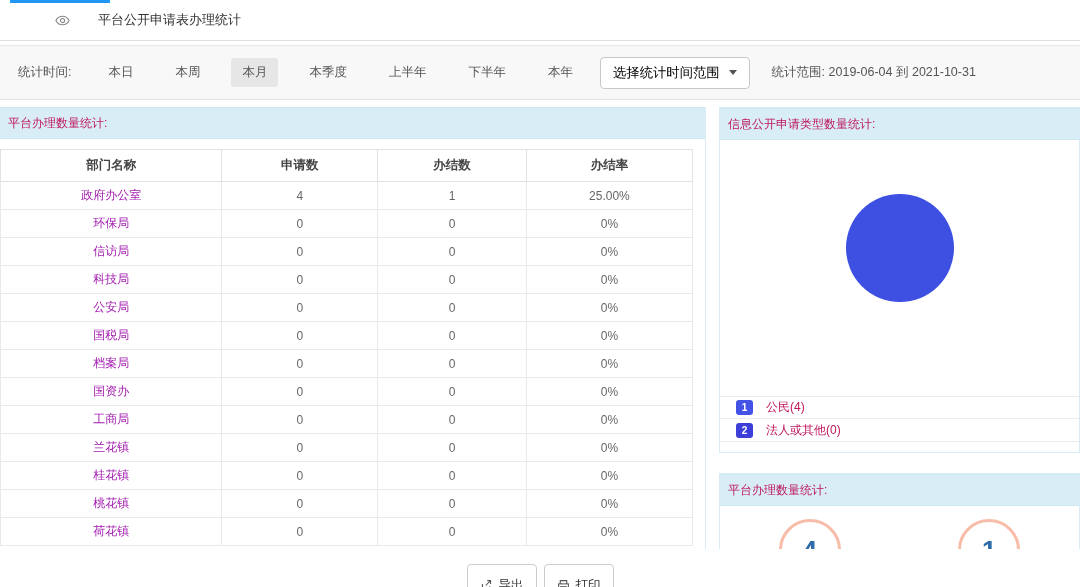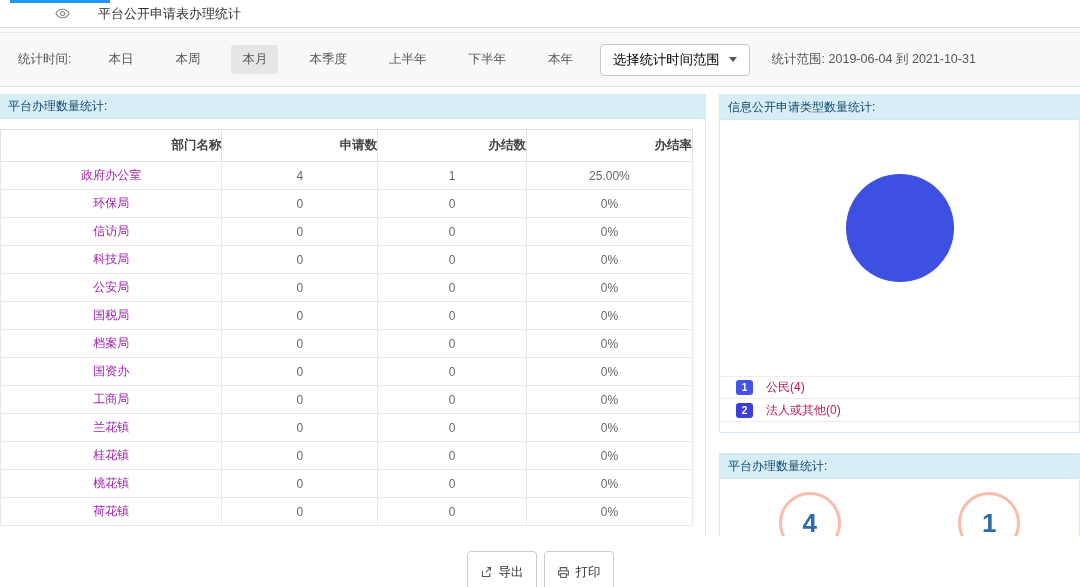--- a/index.html
+++ b/index.html
@@ -1,20 +1,20 @@
 <!DOCTYPE html>
 <html><head>
 <meta charset="utf-8">
 <style>
   * { margin:0; padding:0; box-sizing:border-box; }
   html,body { width:1080px; height:587px; overflow:hidden; background:#fff;
     font-family:"Liberation Sans","DejaVu Sans",sans-serif; font-size:12px; color:#555; }
 
   
-  .tabbar { position:relative; height:28px; border-bottom:1px solid #e0e0e0; background:#fff; }
+  .tabbar { position:relative; height:41px; border-bottom:1px solid #e0e0e0; background:#fff; }
   .tab-indicator { position:absolute; left:10px; top:0; width:100px; height:3px; background:#2196f3; }
   .tab { display:flex; align-items:center; gap:28px; height:100%; padding-left:55px; }
   .tab-title { color:#333; font-size:13px; }
   .eye { width:15px; height:15px; display:inline-flex; }
 
   
   .toolband { margin-top:4px; height:55px; background:#f8f8f8;
     border-top:1px solid #e8e8e8; border-bottom:1px solid #e2e2e2;
     display:flex; align-items:center; padding-left:18px; font-size:12.5px; color:#555; }
   .toolband .lbl { margin-right:26px; }
@@ -22,30 +22,30 @@
   .qopt { padding:6px 11px; cursor:pointer; border-radius:3px; white-space:nowrap; }
   .qopt.active { background:#e6e6e6; }
   .range-btn { margin-left:16px; display:inline-flex; align-items:center; gap:9px;
     background:#fff; border:1px solid #c8c8c8; border-radius:4px; padding:6px 12px; cursor:pointer; }
   .caret { width:0; height:0; border-left:4px solid transparent; border-right:4px solid transparent;
     border-top:5px solid #555; }
   .range-txt { margin-left:22px; color:#555; }
 
   
   .content { display:flex; margin-top:7px; height:442px; overflow:hidden; }
-  .panel-header { height:25px; background:#d9edf7; border-top:1px solid #cde9f4;
-    border-bottom:1px solid #cde9f4; color:#0c4a6e; display:flex; align-items:center;
+  .panel-header { height:32px; background:#d9edf7; border-top:1px solid #cde9f4;
+    border-bottom:1px solid #cde9f4; color:#be185d; display:flex; align-items:center;
     padding-left:8px; font-size:12px; }
   .left-col { width:706px; border-right:1px solid #d9ecf5; height:100%; }
   .left-body { padding-top:10px; height:412px; overflow:hidden; background:#fff; }
   table.dept { width:693px; border-collapse:collapse; table-layout:fixed; }
   table.dept col:nth-child(1){width:32%;} table.dept col:nth-child(2){width:22.5%;}
   table.dept col:nth-child(3){width:21.5%;} table.dept col:nth-child(4){width:24%;}
   table.dept th { border:1px solid #e2e2e2; font-weight:bold; color:#444; font-size:12.5px;
-    height:32px; text-align:right; background:#fff; }
+    height:32px; text-align:center; background:#fff; }
   table.dept td { border:1px solid #e9e9e9; height:28px; text-align:center; color:#666; font-size:12px; }
   table.dept td.name { color:#a21caf; cursor:pointer; }
 
   .right-col { margin-left:13px; width:361px; }
   .rpanel { border:1px solid #d9ecf5; background:#fff; }
   .pie-area { height:256px; position:relative; }
   .pie { position:absolute; left:50%; top:54px; transform:translateX(-50%);
     width:108px; height:108px; border-radius:50%; background:#3e50e2; }
   .legend { padding-bottom:10px; }
   .legend-row { height:23px; display:flex; align-items:center; gap:13px; padding-left:16px;

